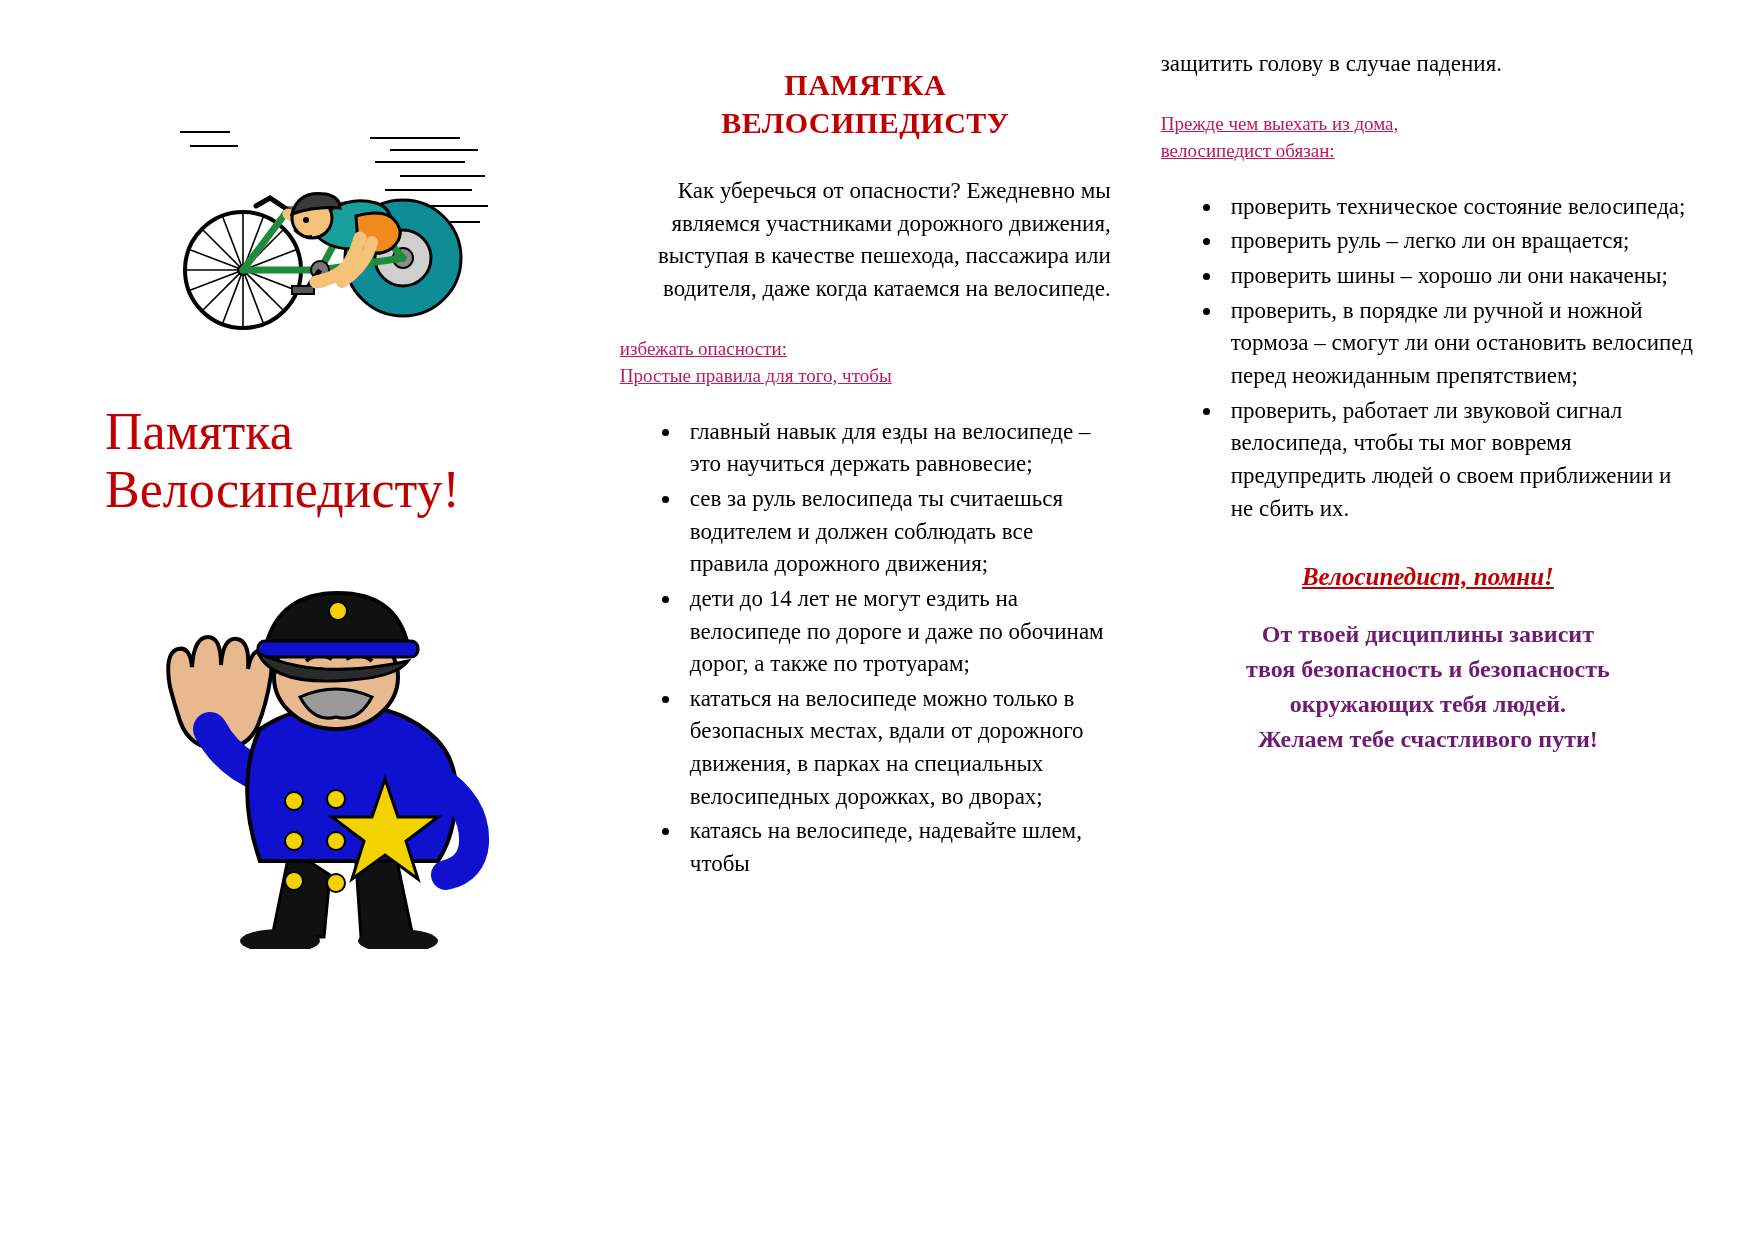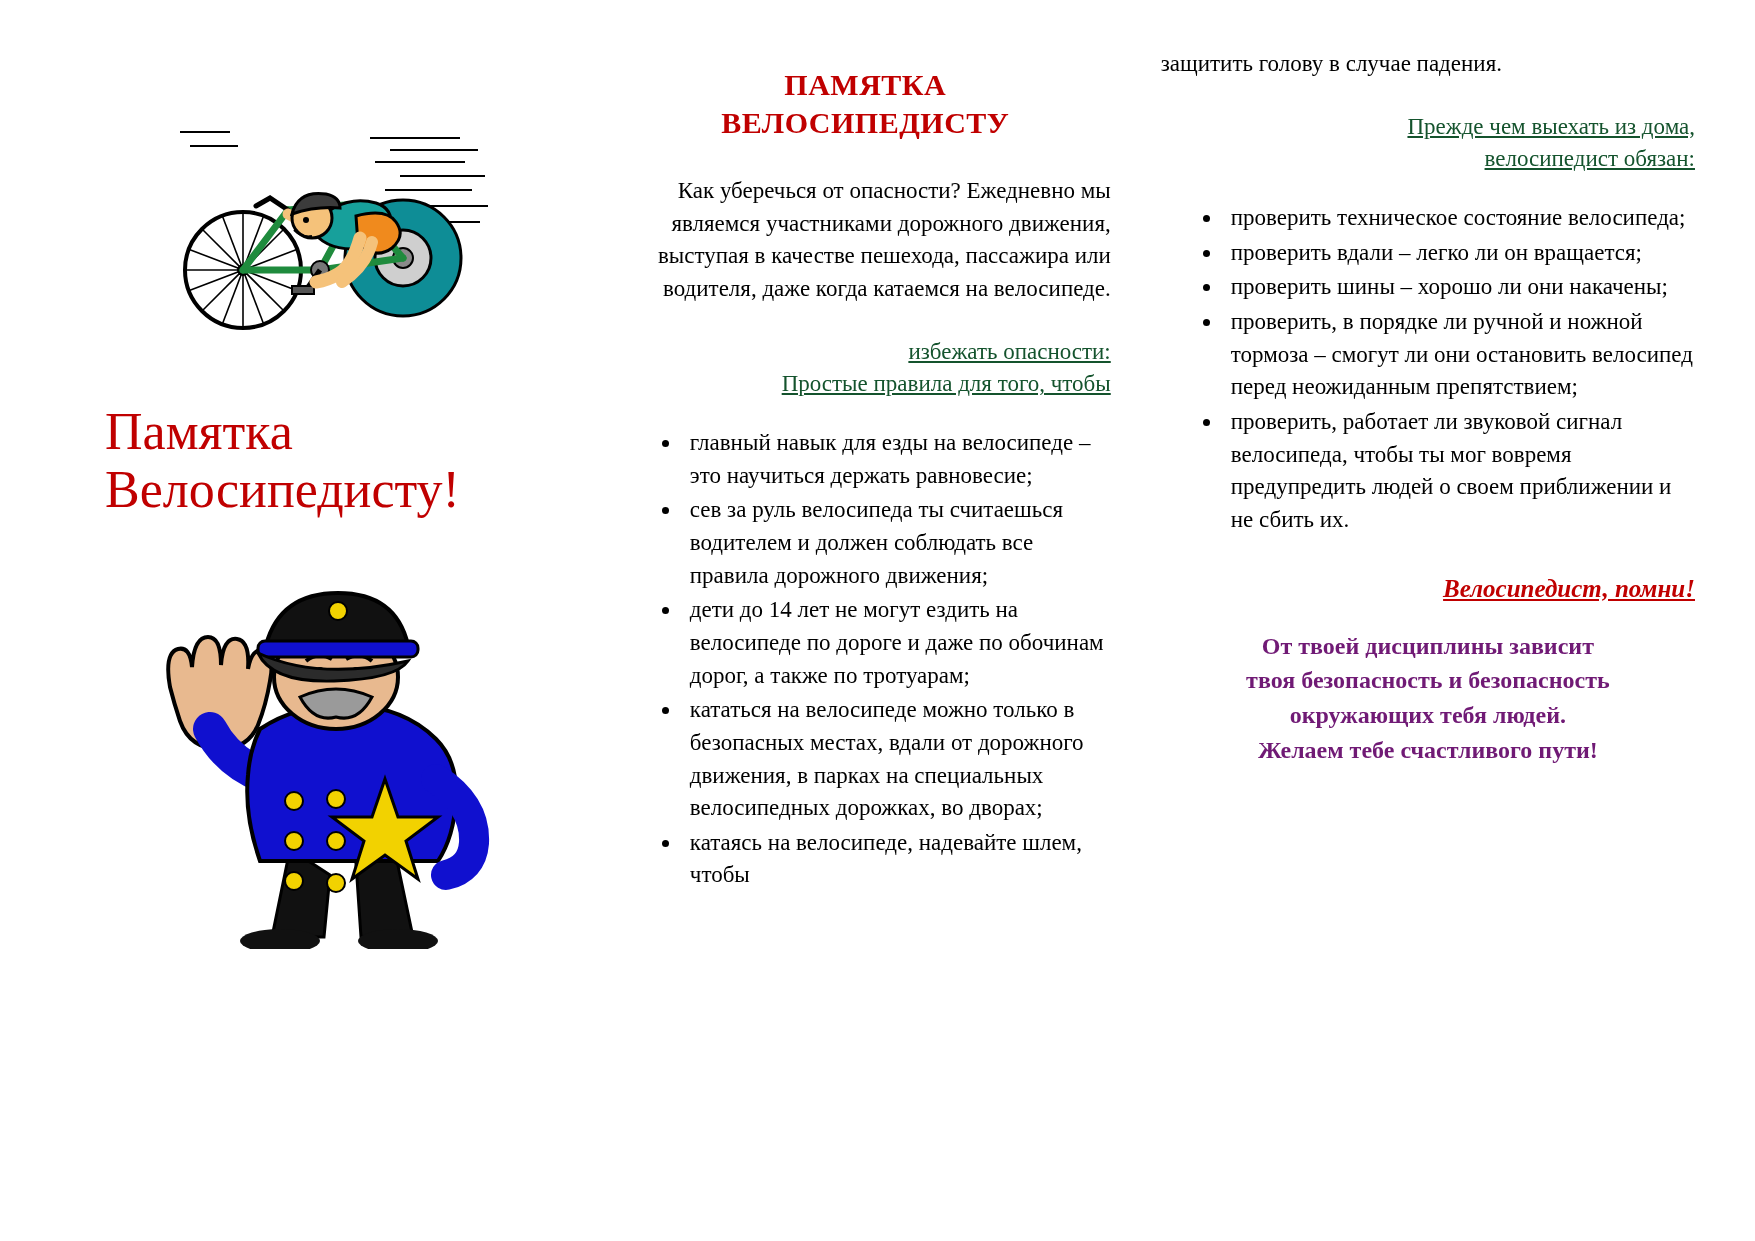--- a/index.html
+++ b/index.html
@@ -75,23 +75,23 @@
     margin: 18px 0 0 0;
     letter-spacing: 0.5px;
   }
   p.body-text {
     font-size: 23px;
     line-height: 1.42;
     margin: 34px 0 0 0;
     text-align: right;
   }
   .subhead {
-    color: #14532d;
-    font-size: 23px;
-    text-align: right;
+    color: #be185d;
+    font-size: 19px;
+    text-align: left;
     text-decoration: underline;
     line-height: 1.42;
     margin: 30px 0 0 0;
   }
   ul.rules {
     font-size: 23px;
     line-height: 1.42;
     margin: 26px 0 0 0;
     padding-left: 62px;
   }
@@ -103,21 +103,21 @@
     font-size: 23px;
     line-height: 1.42;
     margin: 34px 0 0 0;
   }
   .remind {
     color: #c00000;
     font-size: 25px;
     font-weight: bold;
     font-style: italic;
     text-decoration: underline;
-    text-align: right;
+    text-align: center;
     margin: 38px 0 0 0;
   }
   .final-block {
     color: #701a75;
     font-size: 24px;
     font-weight: bold;
     text-align: center;
     line-height: 1.45;
     margin: 26px 0 0 0;
     font-family: Liberation Serif, serif;
@@ -273,21 +273,21 @@
     <div class="col col-right">
       <p class="top-cont">защитить голову в случае падения.</p>
 
       <div class="subhead">
         <div>Прежде чем выехать из дома,</div>
         <div>велосипедист обязан:</div>
       </div>
 
       <ul class="rules">
         <li>проверить техническое состояние велосипеда;</li>
-        <li>проверить вдали – легко ли он вращается;</li>
+        <li>проверить руль – легко ли он вращается;</li>
         <li>проверить шины – хорошо ли они накачены;</li>
         <li>проверить, в порядке ли ручной и ножной тормоза – смогут ли они остановить велосипед перед неожиданным препятствием;</li>
         <li>проверить, работает ли звуковой сигнал велосипеда, чтобы ты мог вовремя предупредить людей о своем приближении и не сбить их.</li>
       </ul>
 
 
       <div class="remind">Велосипедист, помни!</div>
 
       <div class="final-block">
         <div>От твоей дисциплины  зависит</div>

